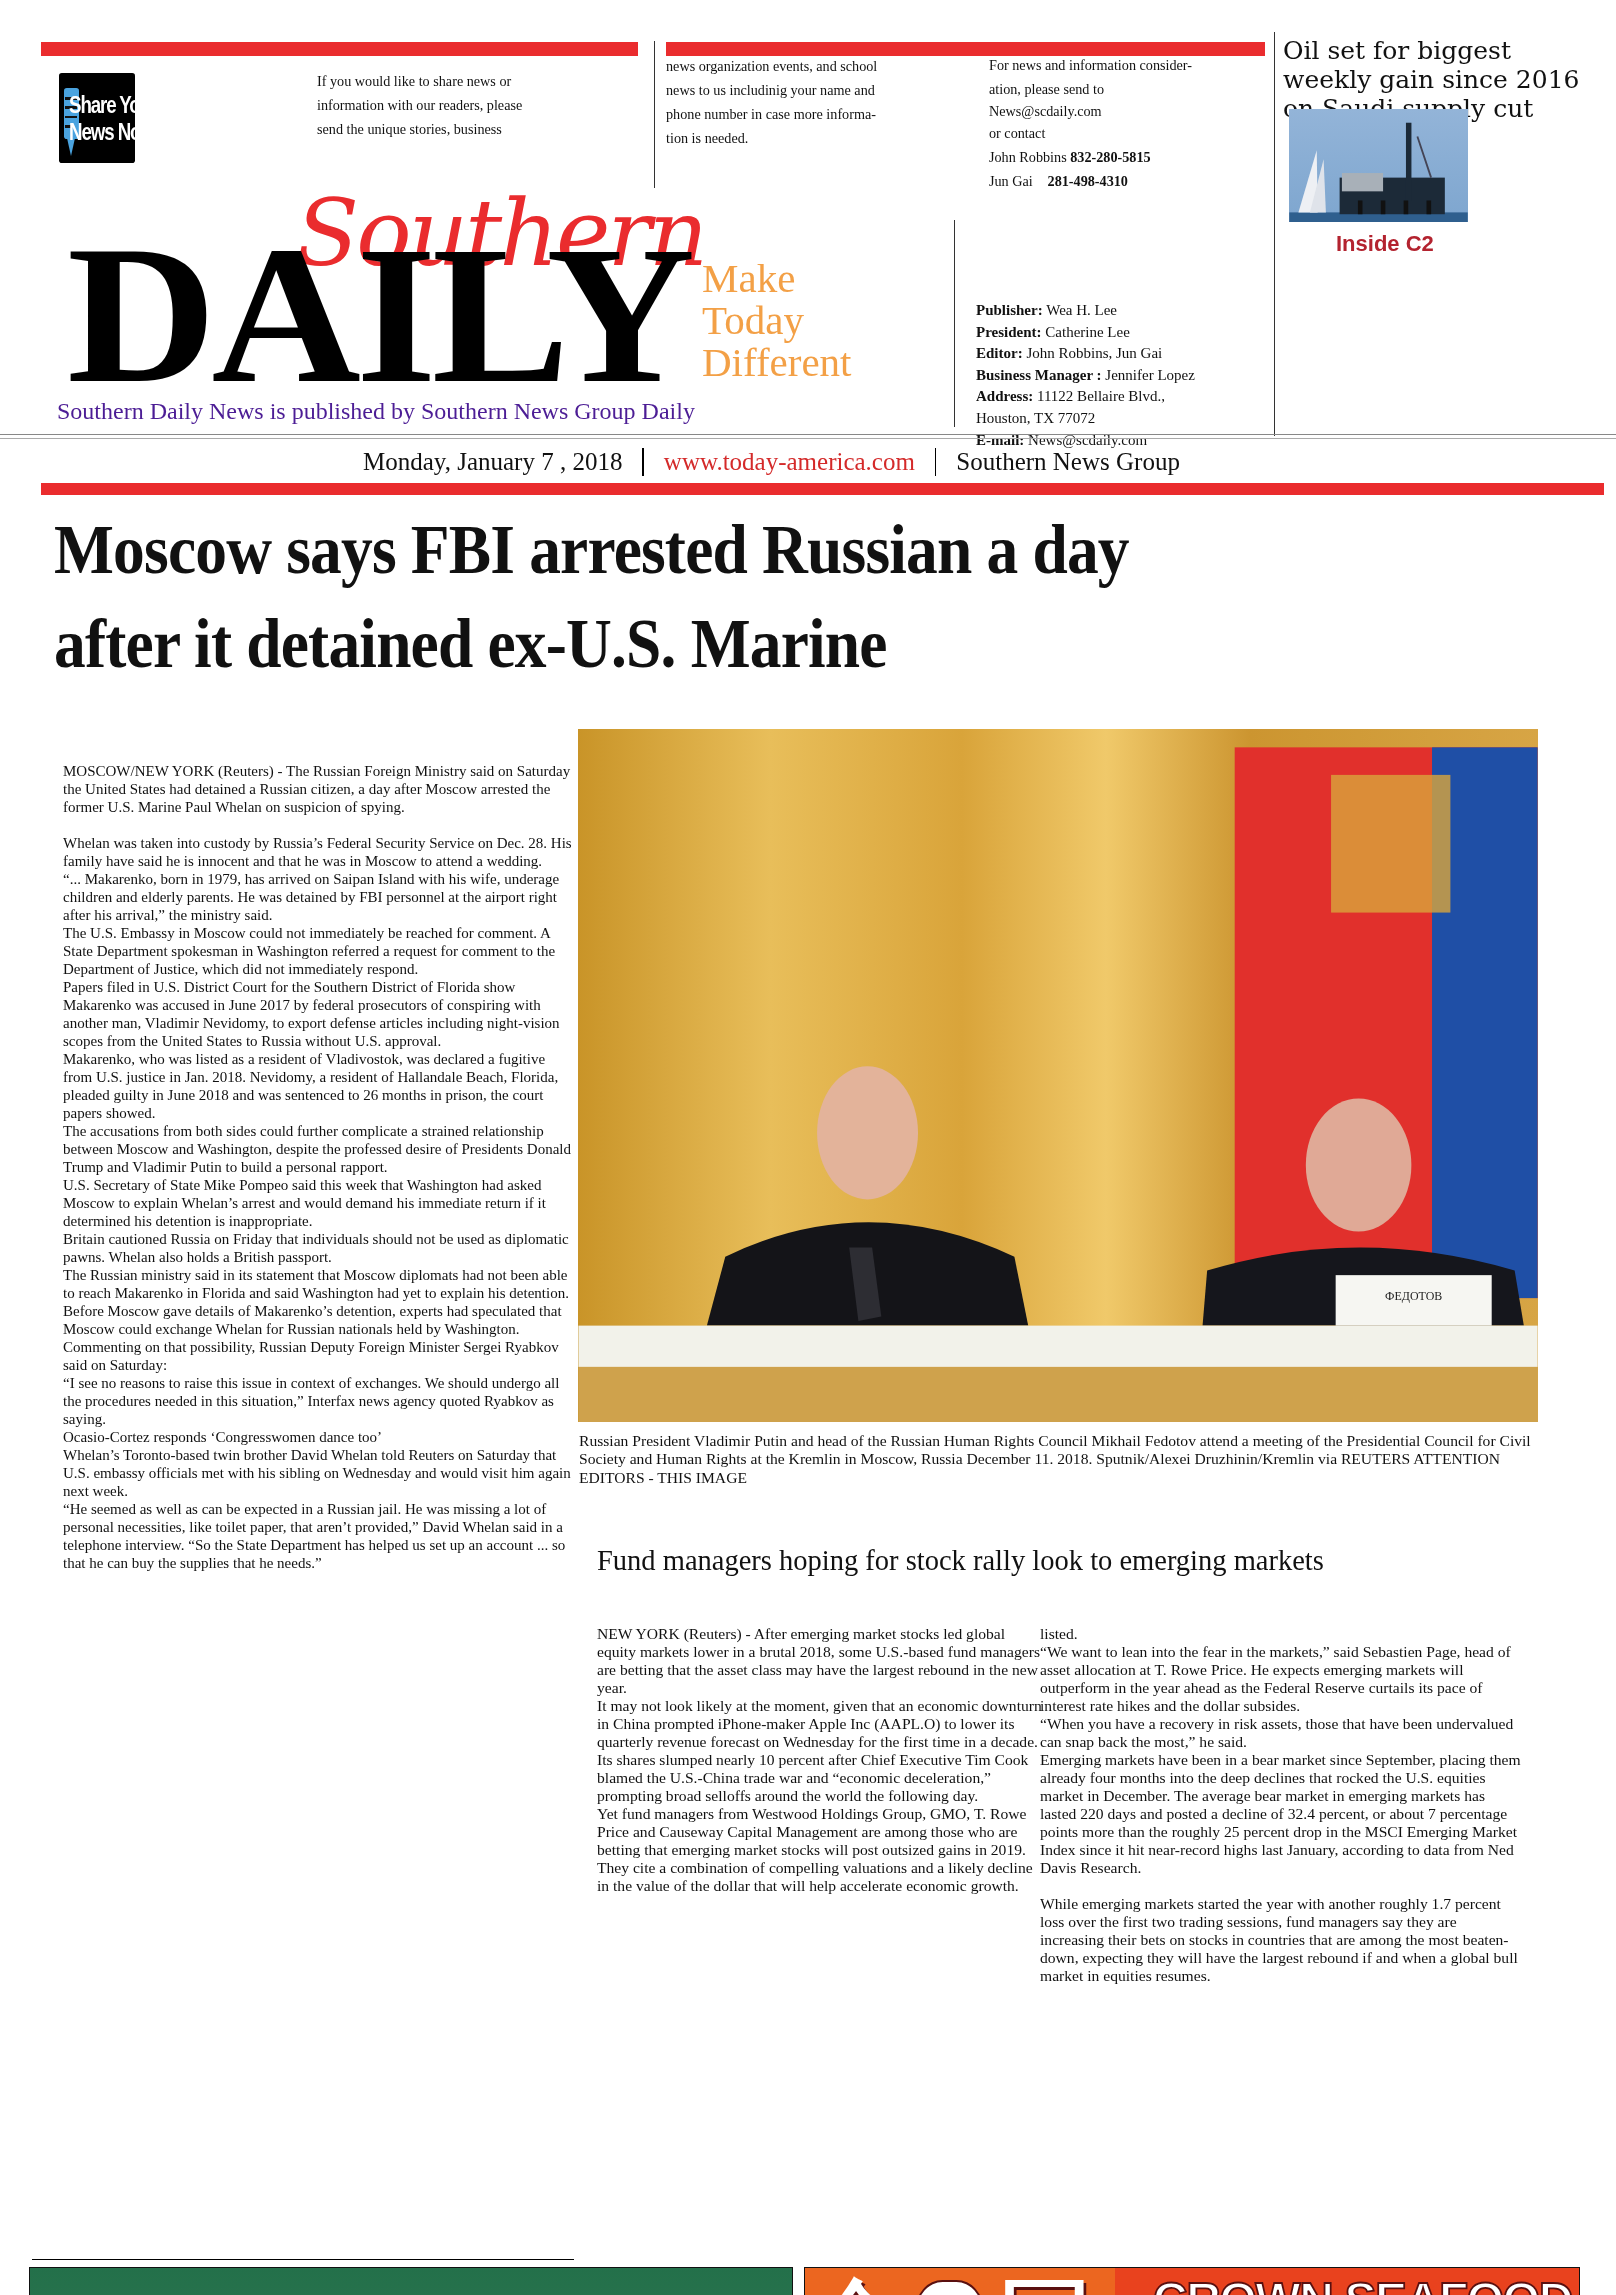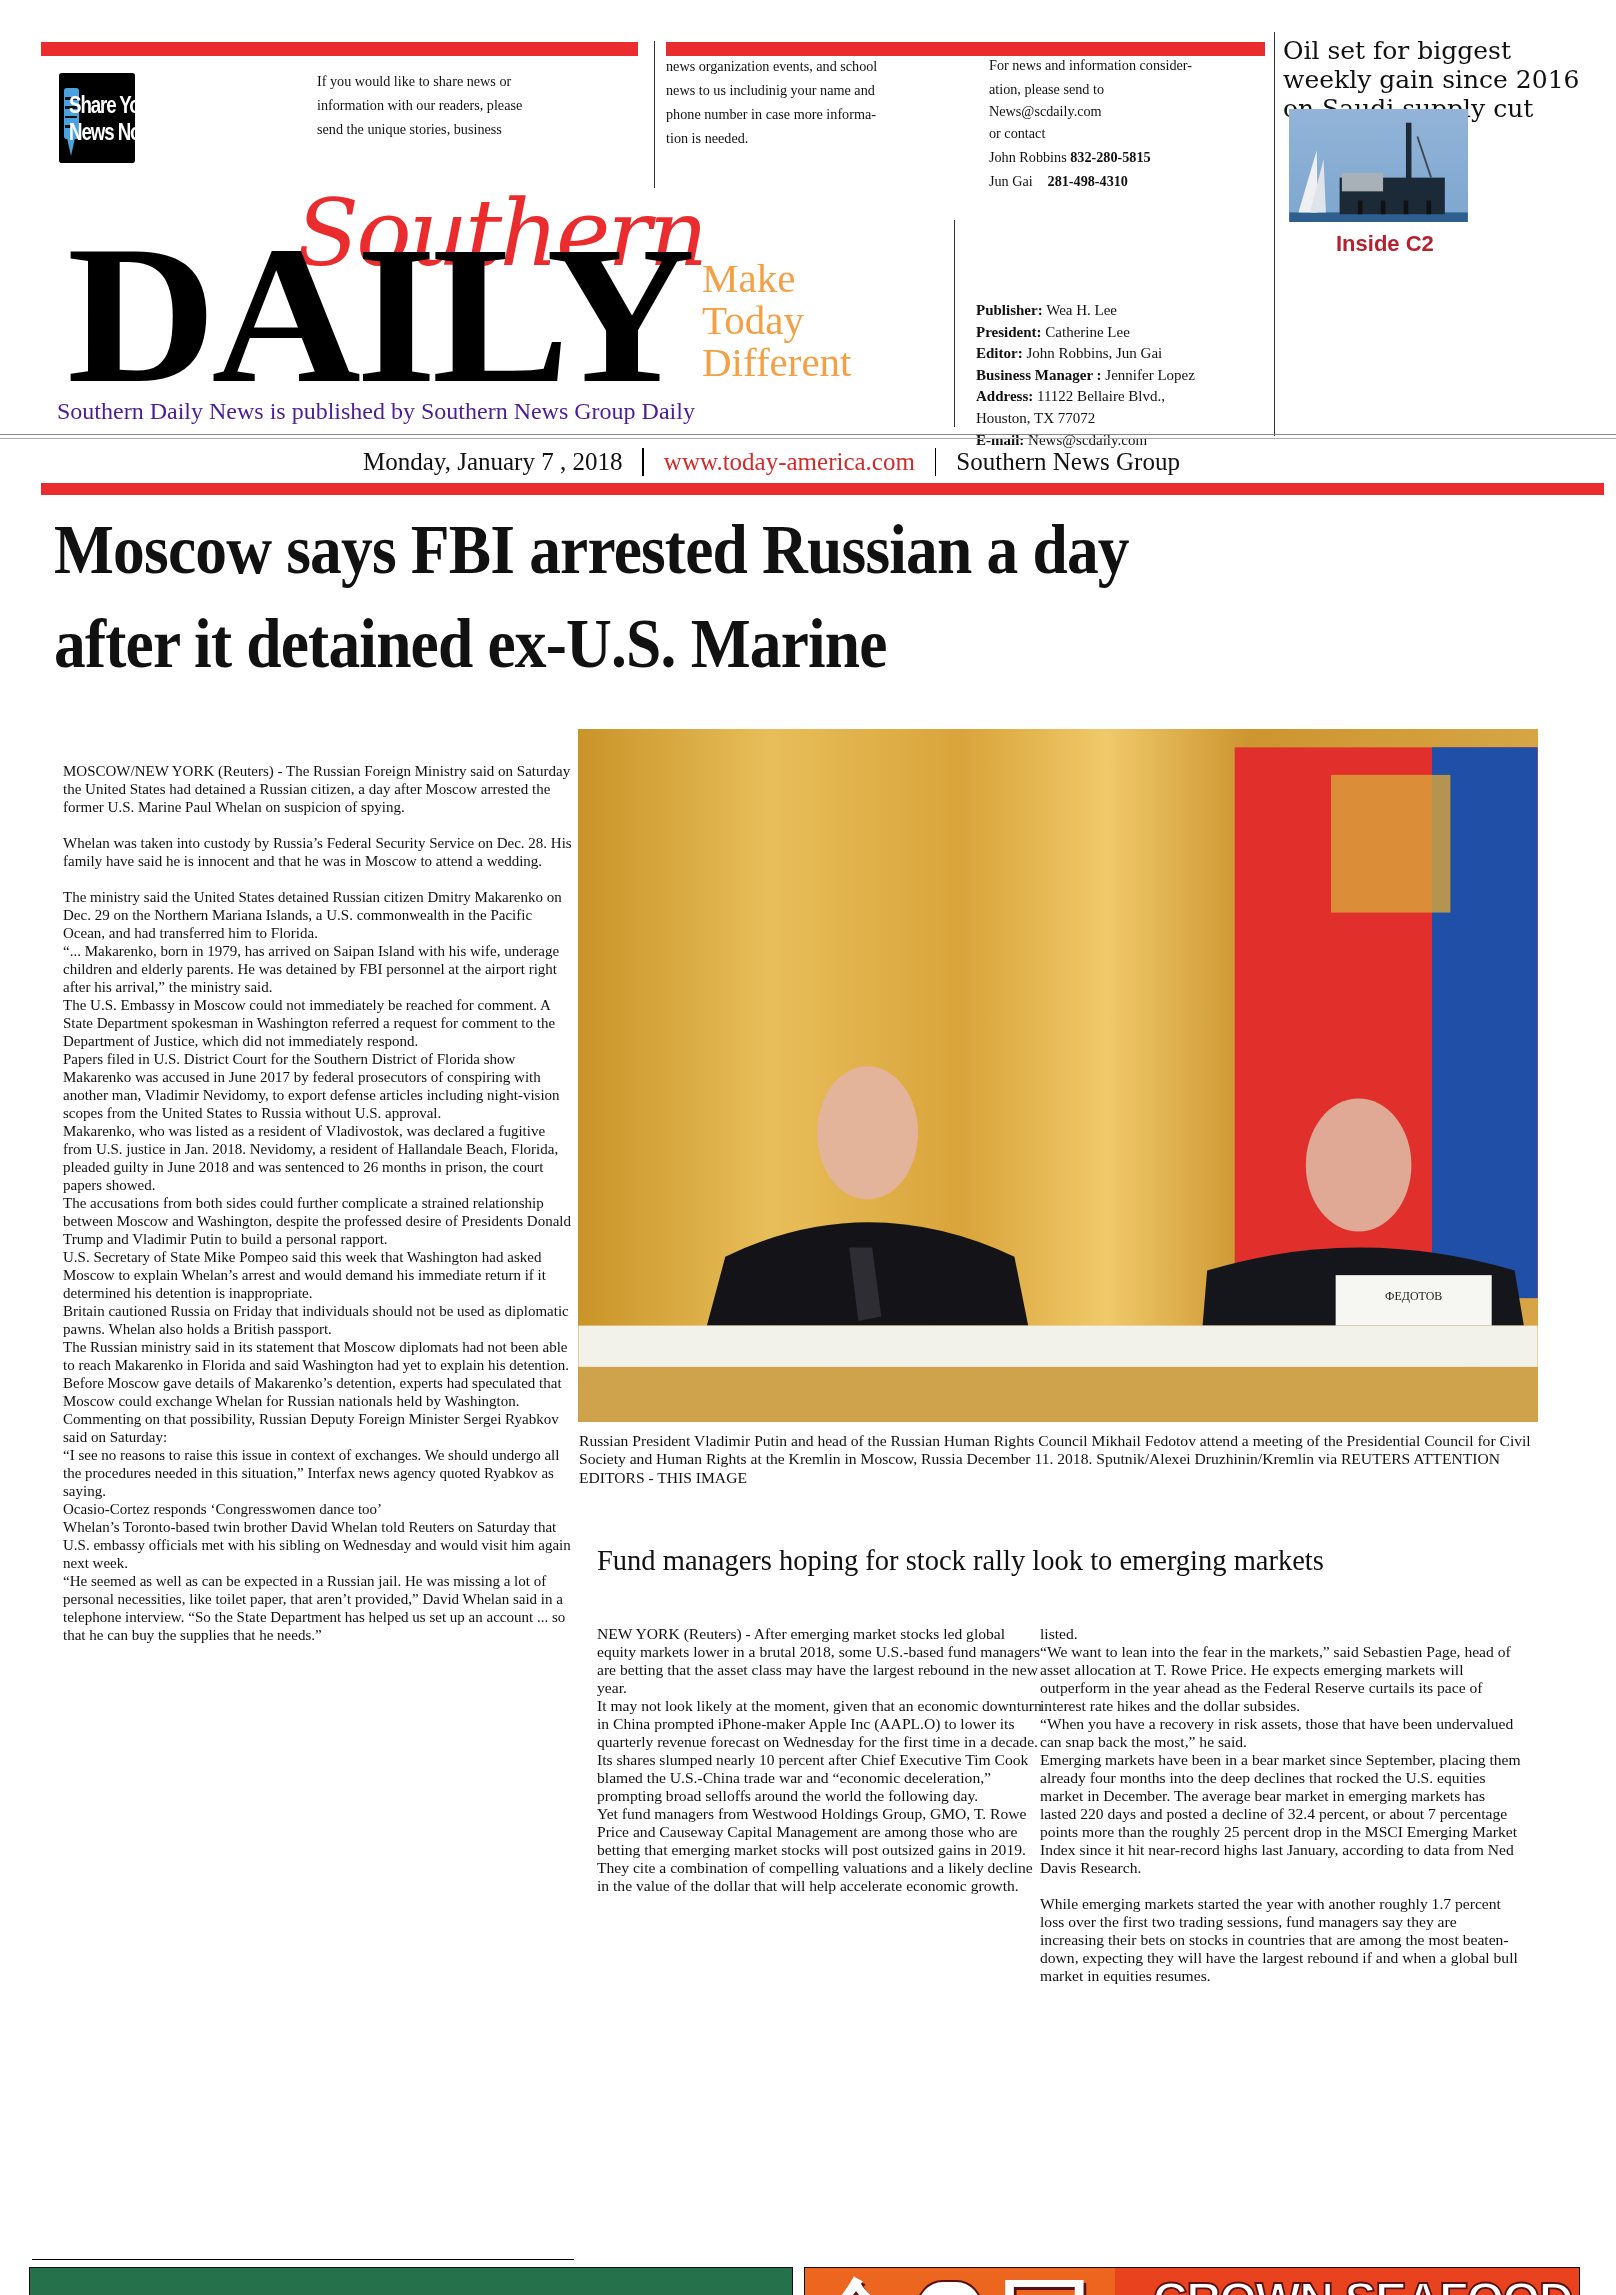--- a/index.html
+++ b/index.html
@@ -162,21 +162,20 @@
 <div class="redbar" style="left:41px; top:483px; width:1563px; height:11.5px;"></div>
 
 <div class="abs headline">
   <div>Moscow says FBI arrested Russian a day</div>
   <div>after it detained ex-U.S. Marine</div>
 </div>
 
 <div class="abs article-col" id="lead-body">
     <p>MOSCOW/NEW YORK (Reuters) - The Russian Foreign Ministry said on Saturday the United States had detained a Russian citizen, a day after Moscow arrested the former U.S. Marine Paul Whelan on suspicion of spying.</p>
     <p class="gap">Whelan was taken into custody by Russia’s Federal Security Service on Dec. 28. His family have said he is innocent and that he was in Moscow to attend a wedding.</p>
-    <p class="gap">The ministry said the United States detained Russian citizen Dmitry Makarenko on Dec. 29 on the Northern Mariana Islands, a U.S. commonwealth in the Pacific Ocean, and had transferred him to Florida.</p>
     <p>“... Makarenko, born in 1979, has arrived on Saipan Island with his wife, underage children and elderly parents. He was detained by FBI personnel at the airport right after his arrival,” the ministry said.</p>
     <p>The U.S. Embassy in Moscow could not immediately be reached for comment. A State Department spokesman in Washington referred a request for comment to the Department of Justice, which did not immediately respond.</p>
     <p>Papers filed in U.S. District Court for the Southern District of Florida show Makarenko was accused in June 2017 by federal prosecutors of conspiring with another man, Vladimir Nevidomy, to export defense articles including night-vision scopes from the United States to Russia without U.S. approval.</p>
     <p>Makarenko, who was listed as a resident of Vladivostok, was declared a fugitive from U.S. justice in Jan. 2018. Nevidomy, a resident of Hallandale Beach, Florida, pleaded guilty in June 2018 and was sentenced to 26 months in prison, the court papers showed.</p>
     <p>The accusations from both sides could further complicate a strained relationship between Moscow and Washington, despite the professed desire of Presidents Donald Trump and Vladimir Putin to build a personal rapport.</p>
     <p>U.S. Secretary of State Mike Pompeo said this week that Washington had asked Moscow to explain Whelan’s arrest and would demand his immediate return if it determined his detention is inappropriate.</p>
     <p>Britain cautioned Russia on Friday that individuals should not be used as diplomatic pawns. Whelan also holds a British passport.</p>
     <p>The Russian ministry said in its statement that Moscow diplomats had not been able to reach Makarenko in Florida and said Washington had yet to explain his detention.</p>
     <p>Before Moscow gave details of Makarenko’s detention, experts had speculated that Moscow could exchange Whelan for Russian nationals held by Washington.</p>
     <p>Commenting on that possibility, Russian Deputy Foreign Minister Sergei Ryabkov said on Saturday:</p>

